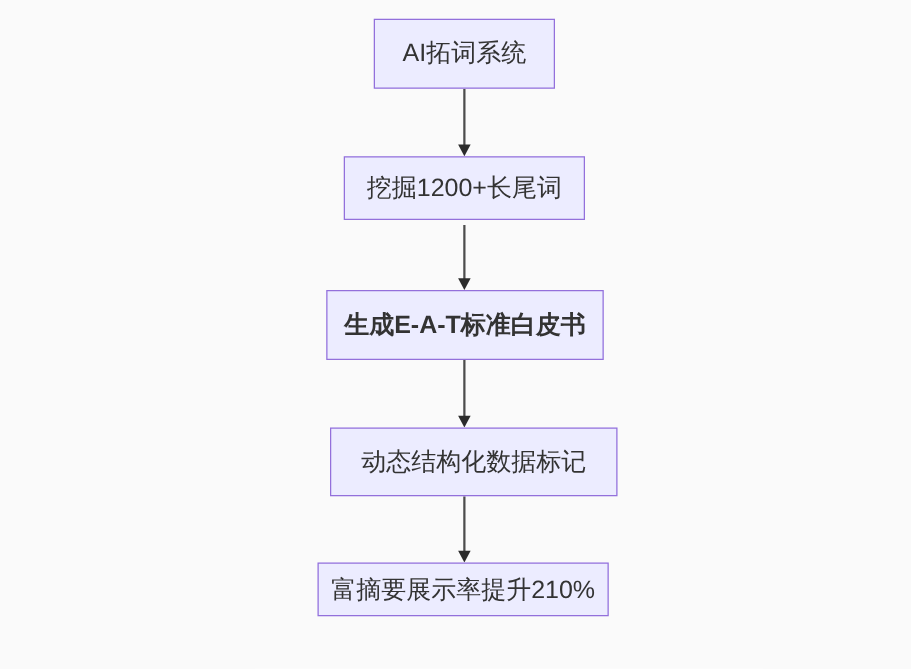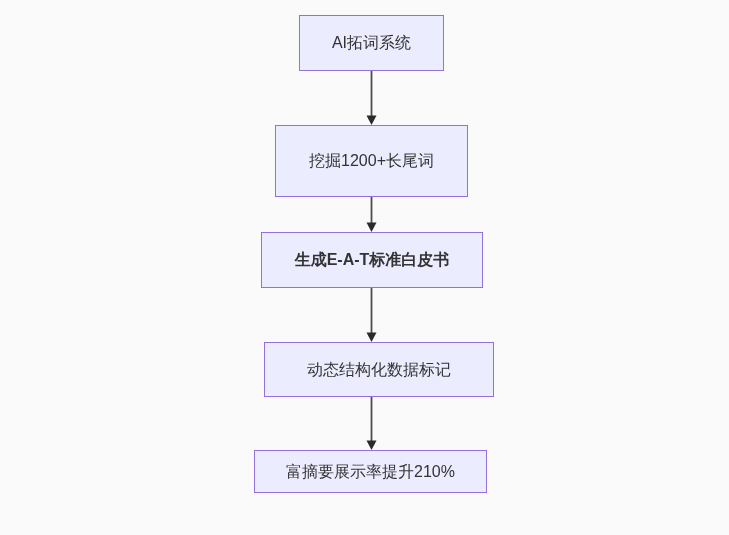--- a/index.html
+++ b/index.html
@@ -16,26 +16,26 @@
   }
   .flow-node {
     position: absolute;
     box-sizing: border-box;
     background: #ececff;
     border: 1px solid #9370db;
     color: #333333;
     display: flex;
     align-items: center;
     justify-content: center;
-    font-size: 16px;
+    font-size: 20px;
     text-align: center;
     line-height: 1.2;
   }
   .node-1 { left: 299px; top: 15px;  width: 145px; height: 56px; }
-  .node-2 { left: 275px; top: 125px; width: 193px; height: 72px; }
+  .node-2 { left: 275px; top: 125px; width: 193px; height: 51px; }
   .node-3 { left: 261px; top: 232px; width: 222px; height: 56px; font-weight: bold; }
   .node-4 { left: 264px; top: 342px; width: 230px; height: 55px; }
   .node-5 { left: 254px; top: 450px; width: 233px; height: 43px; }
   .edges-layer {
     position: absolute;
     left: 0;
     top: 0;
     width: 729px;
     height: 535px;
     pointer-events: none;

